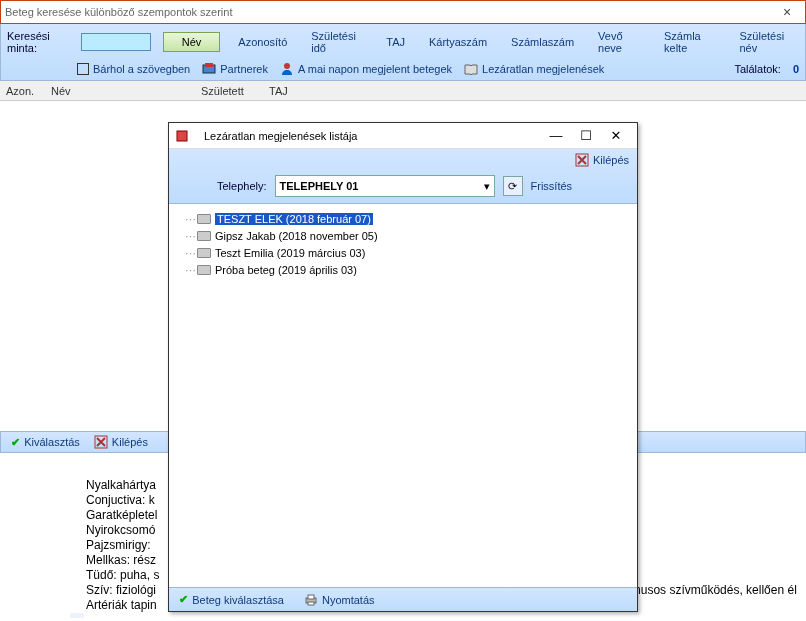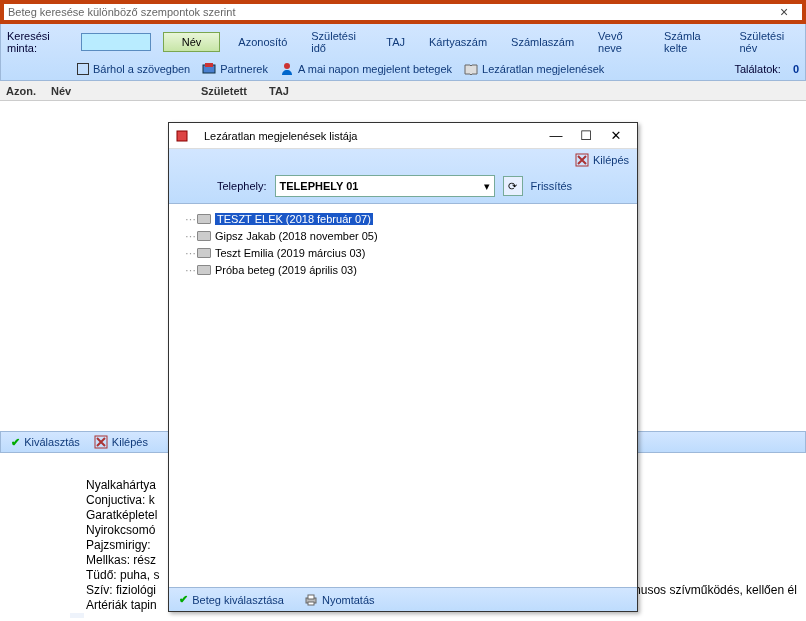--- a/index.html
+++ b/index.html
@@ -1,30 +1,30 @@
 <!DOCTYPE html>
 <html><head>
 <meta charset="utf-8">
 <style>
   * { box-sizing: border-box; }
   body { margin:0; font-family: Tahoma, Arial, sans-serif; font-size:11px; background:#fff; width:806px; height:621px; overflow:hidden; position:relative; color:#000; }
-  .titlebar { height:24px; background:#fff; border:4px solid #c2410c; display:flex; align-items:center; padding:0 4px; color:#666; }
+  .titlebar { height:24px; background:#fff; border:1px solid #c2410c; display:flex; align-items:center; padding:0 4px; color:#666; }
   .titlebar .tspacer { flex:1; }
   .titlebar .x { width:28px; text-align:center; font-size:14px; color:#444; cursor:default; }
   .toolbar { background:linear-gradient(#d2e6ff,#bedcfd); border:1px solid #9db8d9; border-top:none; padding:4px 6px; }
   .row1 { display:flex; align-items:center; gap:12px; }
   .lbl { color:#003; }
   .sinput { width:85px; height:18px; background:#b9ecff; border:1px solid #5a8cc0; }
   .namebtn { width:70px; height:20px; background:linear-gradient(#e9f6d8,#c7e5a7); border:1px solid #7aa64f; text-align:center; line-height:18px; }
   .tabitem { color:#103a7a; padding:2px 6px; cursor:default; }
   .row2 { display:flex; align-items:center; gap:12px; margin-top:6px; padding-left:70px; }
   .chk { width:12px; height:12px; border:1px solid #333; display:inline-block; vertical-align:middle; }
   .linklike { color:#103a7a; display:flex; align-items:center; gap:4px;text-align:center; }
   .ico { width:14px; height:14px; display:inline-block; }
-  .cols { display:flex; background:#f0f0f0; border-bottom:1px solid #ccc; height:20px; align-items:center; font-weight:bold; color:#333; }
+  .cols { display:flex; background:#f0f0f0; border-bottom:1px solid #ccc; height:20px; align-items:center; font-weight:normal; color:#333; }
   .cols span { padding:0 6px; }
   .main { position:relative; height:330px; background:#fff; }
   .bottombar { height:22px; background:linear-gradient(#d2e6ff,#bedcfd); border:1px solid #9db8d9; display:flex; align-items:center; gap:14px; padding:0 10px; }
   .check { color:#0a0; font-weight:bold; }
   .notes { position:absolute; left:70px; top:478px; right:0; background:#fff; font-size:12px; line-height:15px; }
   .gutter { position:absolute; left:70px; top:478px; width:14px; height:140px; background:#eef3fb; }
   .gutter div { height:14px; text-align:center; color:#5a7; font-size:9px; }
   .notes .line { padding-left:16px; white-space:nowrap; }
 
   .modal { position:absolute; left:168px; top:122px; width:470px; height:490px; background:#fff; border:1px solid #333; box-shadow:2px 2px 4px rgba(0,0,0,.3); display:flex; flex-direction:column; }

